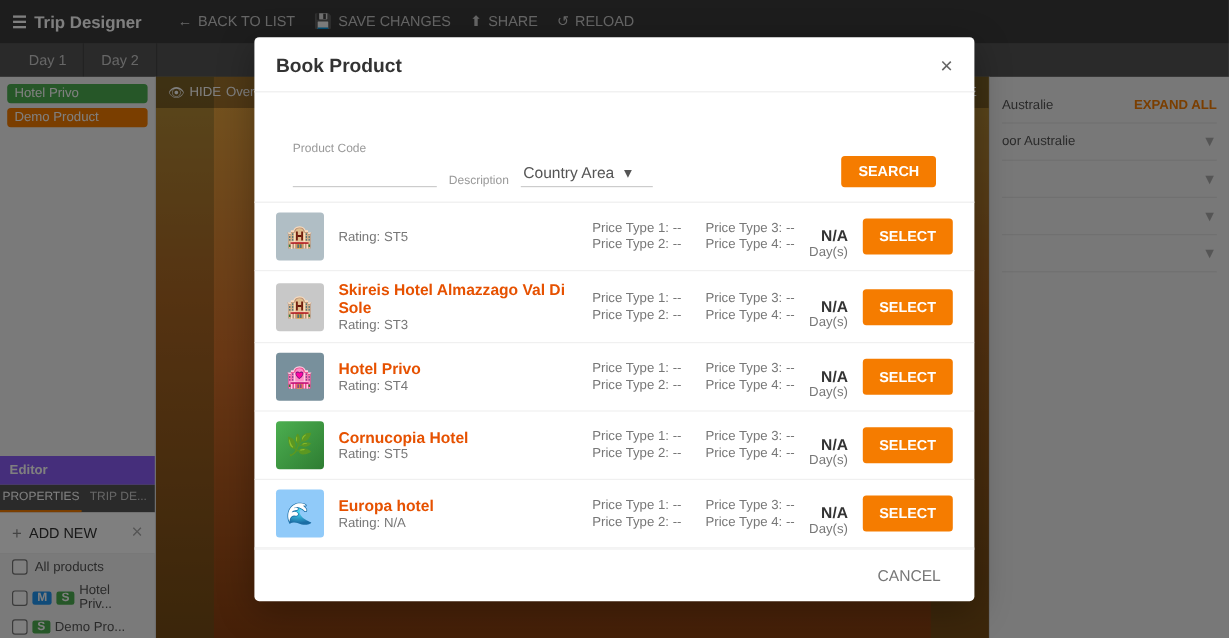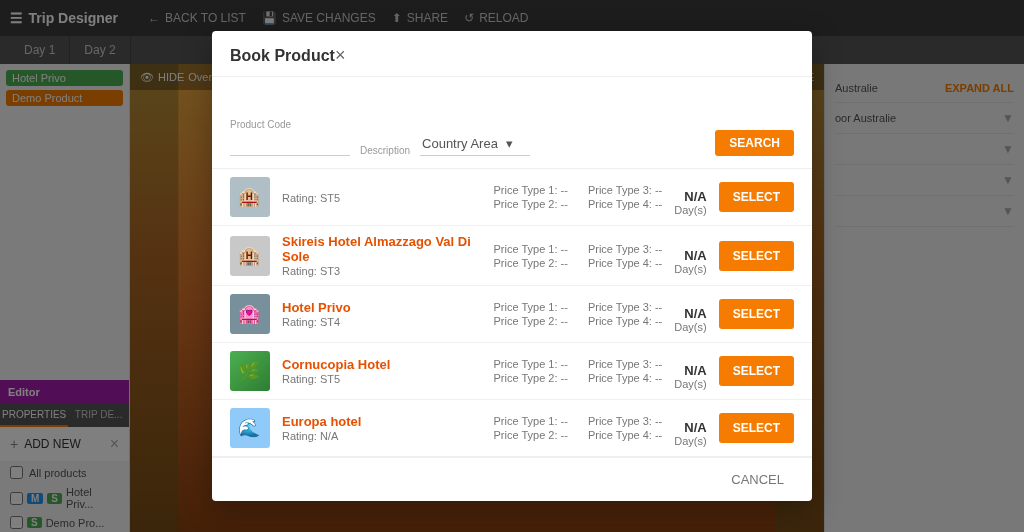--- a/index.html
+++ b/index.html
@@ -81,21 +81,21 @@
       border-radius: 3px;
       padding: 2px 6px;
       font-size: 11px;
       margin-bottom: 4px;
       cursor: pointer;
     }
     .hotel-chip-orange {
       background: #f57c00;
     }
     .editor-area {
-      background: #a21caf;
+      background: #8b5cf6;
       color: white;
       padding: 6px 8px;
       font-size: 11px;
       font-weight: bold;
     }
     .editor-tabs {
       display: flex;
       background: #555;
     }
     .editor-tab {
@@ -235,42 +235,42 @@
       background: white;
       border-radius: 4px;
       width: 600px;
       max-height: 480px;
       display: flex;
       flex-direction: column;
       box-shadow: 0 8px 30px rgba(0,0,0,0.3);
     }
     .modal-header {
       display: flex;
-      justify-content: flex-start;
+      justify-content: space-between;
       align-items: center;
       padding: 14px 18px 10px;
       border-bottom: 1px solid #eee;
     }
     .modal-title {
       font-size: 16px;
       font-weight: bold;
       color: #333;
     }
     .modal-close {
       cursor: pointer;
       color: #666;
       font-size: 18px;
     }
 
     
     .search-row {
       display: flex;
       align-items: flex-end;
       gap: 10px;
-      padding: 12px 18px;
+      padding: 12px 32px;
       border-bottom: 1px solid #eee;
     }
     .field-group {
       display: flex;
       flex-direction: column;
       gap: 2px;
     }
     .field-label {
       font-size: 10px;
       color: #999;

